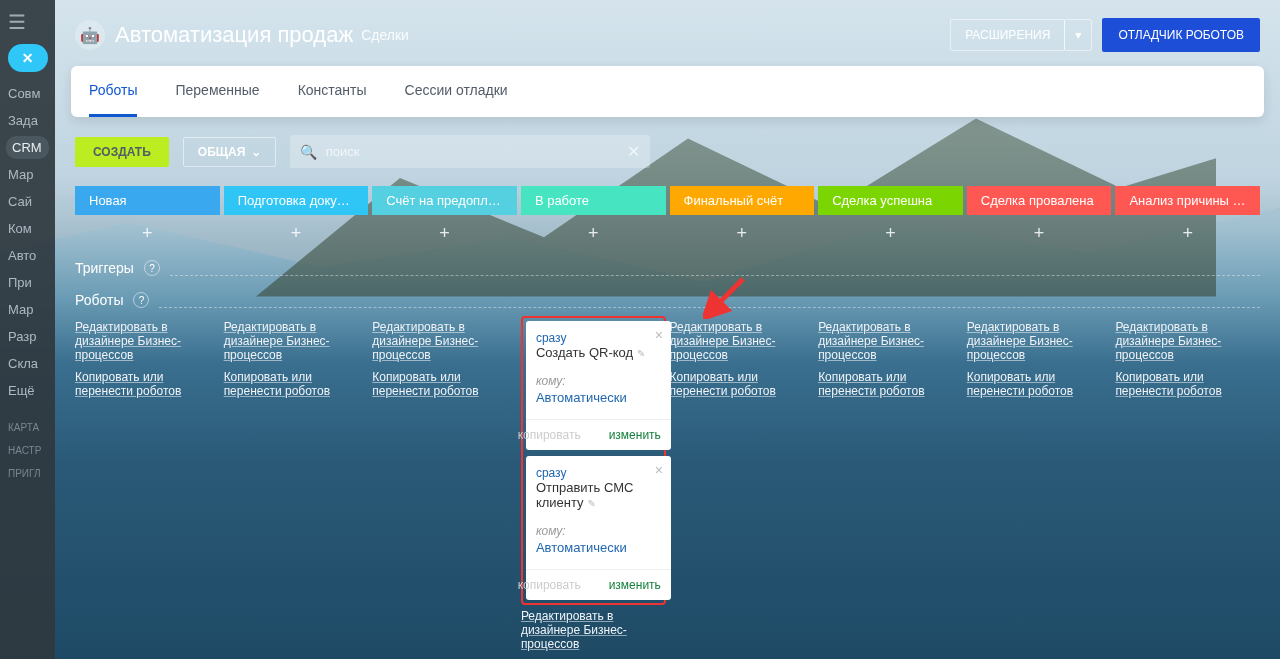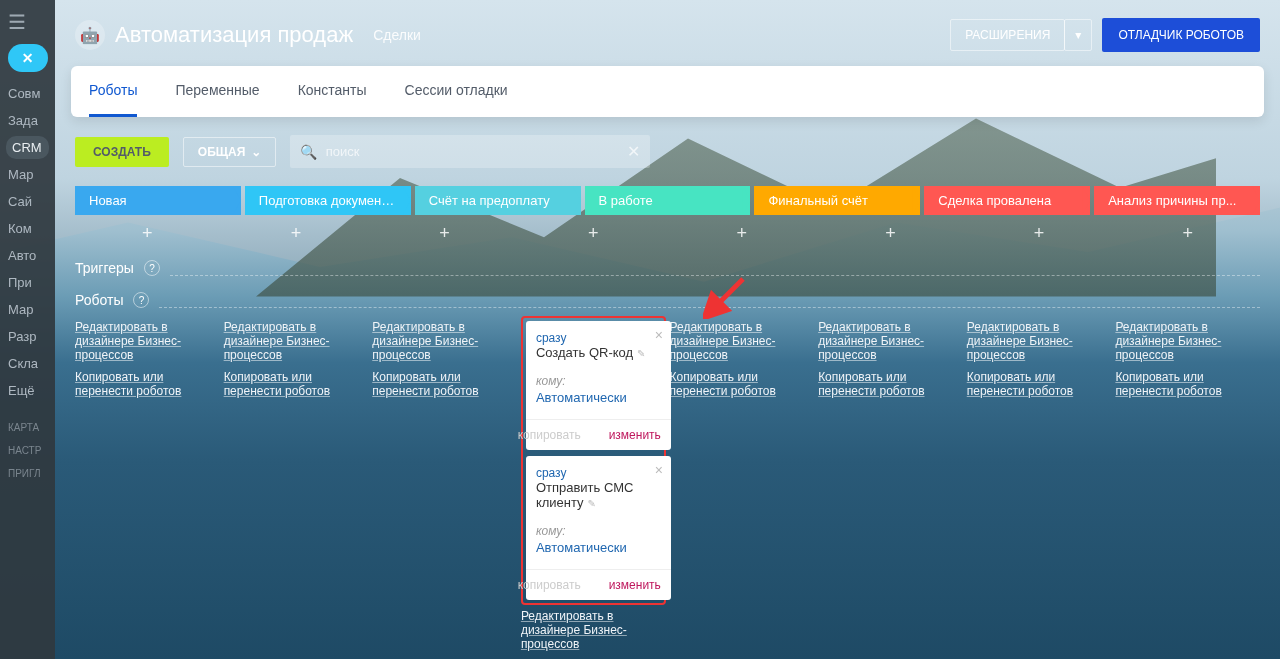--- a/index.html
+++ b/index.html
@@ -13,21 +13,21 @@
 .sb-close { width: 40px; height: 28px; margin: 0 auto 8px; background: #2fc7f7; border-radius: 14px; display: flex; align-items: center; justify-content: center; color: #fff; font-size: 14px; font-weight: bold; }
 .sb-item { padding: 6px 8px; color: #aeb8c1; font-size: 13px; white-space: nowrap; cursor: pointer; }
 .sb-item.active { background: rgba(90,105,115,0.5); border-radius: 10px; margin: 2px 6px; padding: 4px 6px; color: #e8edf0; }
 .sb-sep { height: 12px; }
 .sb-foot { padding: 6px 8px; color: #7a858e; font-size: 10px; white-space: nowrap; }
 
 .main { position: absolute; left: 55px; top: 0; right: 0; bottom: 0; z-index: 10; }
 .hdr { display: flex; align-items: center; padding: 18px 20px 14px; color: #fff; }
 .hdr-icon { width: 30px; height: 30px; border-radius: 50%; background: rgba(255,255,255,0.25); display: flex; align-items: center; justify-content: center; margin-right: 10px; font-size: 16px; }
 .hdr-title { font-size: 22px; font-weight: 300; }
-.hdr-sub { font-size: 14px; margin-left: 20px; opacity: 0.9; cursor: pointer; }
+.hdr-sub { font-size: 14px; margin-left: 8px; opacity: 0.9; cursor: pointer; }
 .hdr-sp { flex: 1; }
 .hdr-btn { border: 1px solid rgba(255,255,255,0.5); background: transparent; color: #fff; padding: 8px 14px; font-size: 12px; border-radius: 2px; cursor: pointer; display: flex; align-items: center; }
 .hdr-btn-split { border-left: 1px solid rgba(255,255,255,0.5); padding: 8px 10px; margin-left: -1px; }
 .hdr-btn-blue { background: #1d4ed8; border: none; margin-left: 10px; padding: 10px 16px; }
 
 .tabs { background: #fff; border-radius: 6px; margin: 0 16px; padding: 0 18px; display: flex; gap: 38px; box-shadow: 0 4px 12px rgba(0,0,0,0.1); }
 .tab { padding: 16px 0; font-size: 14px; color: #535c69; cursor: pointer; }
 .tab.active { color: #1058d0; border-bottom: 3px solid #1058d0; font-weight: 500; }
 
 .toolbar { display: flex; align-items: center; padding: 18px 20px; gap: 14px; }
@@ -60,21 +60,21 @@
 .card { background: #fff; border-radius: 3px; padding: 10px; position: relative; margin-bottom: 6px; font-size: 13px; width: 145px; }
 .card:last-child { margin-bottom: 0; }
 .card .c-when { color: #2067b0; font-size: 12px; }
 .card .c-title { color: #333; margin-top: 2px; }
 .card .c-edit { color: #bbb; font-size: 10px; margin-left: 4px; }
 .card .c-whom { color: #999; font-size: 12px; margin-top: 14px; font-style: italic; }
 .card .c-auto { color: #2067b0; font-size: 13px; margin-top: 2px; }
 .card .c-close { position: absolute; top: 6px; right: 8px; color: #bbb; font-size: 14px; cursor: pointer; }
 .card-foot { display: flex; justify-content: flex-end; border-top: 1px solid #eee; margin: 14px -10px -10px; padding: 8px 10px; font-size: 12px; }
 .card-foot .copy { color: #ccc; }
-.card-foot .edit { color: #be185d; cursor: pointer; padding-left: 28px; }
+.card-foot .edit { color: #15803d; cursor: pointer; padding-left: 28px; }
 </style>
 </head>
 <body>
 
 <div class="bg"></div>
 
 <div class="sidebar">
   <div class="sb-ham">☰</div>
   <div class="sb-close">✕</div>
   <div id="sb-items">
@@ -140,20 +140,23 @@
         <div class="stage-hdr" style="background: rgb(47, 198, 246);">Подготовка документов</div>
       </div>
       <div class="stage">
         <div class="stage-hdr" style="background: rgb(85, 208, 224);">Счёт на предоплату</div>
       </div>
       <div class="stage">
         <div class="stage-hdr" style="background: rgb(71, 228, 194);">В работе</div>
       </div>
       <div class="stage">
         <div class="stage-hdr" style="background: rgb(255, 169, 0);">Финальный счёт</div>
+      </div>
+      <div class="stage">
+        <div class="stage-hdr" style="background: rgb(123, 213, 0);">Сделка успешна</div>
       </div>
       <div class="stage">
         <div class="stage-hdr" style="background: rgb(255, 87, 82);">Сделка провалена</div>
       </div>
       <div class="stage">
         <div class="stage-hdr" style="background: rgb(255, 87, 82);">Анализ причины пр...</div>
       </div>
     </div>
   <div class="stages" id="stage-adds">
       <div class="stage">

